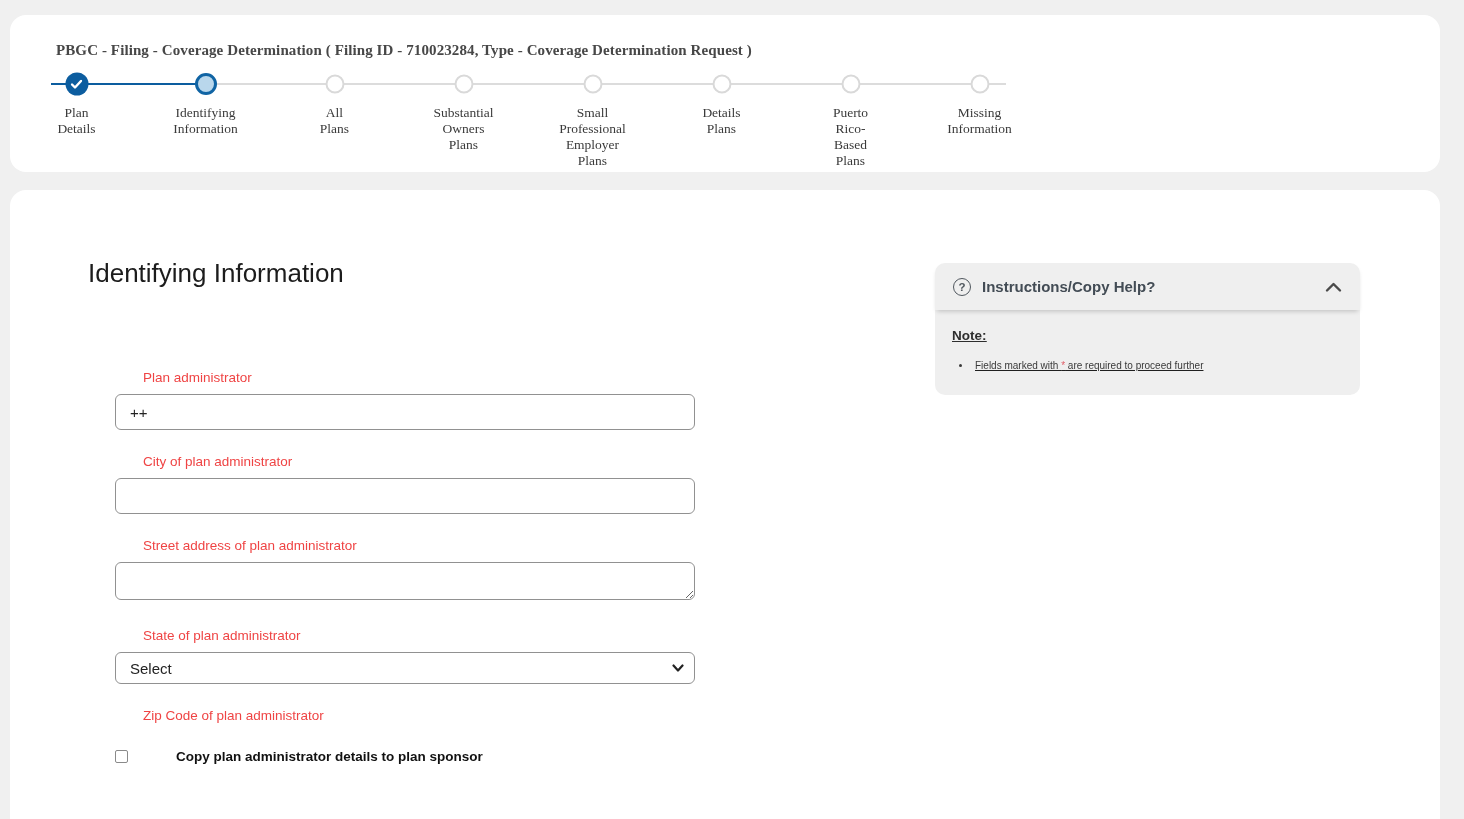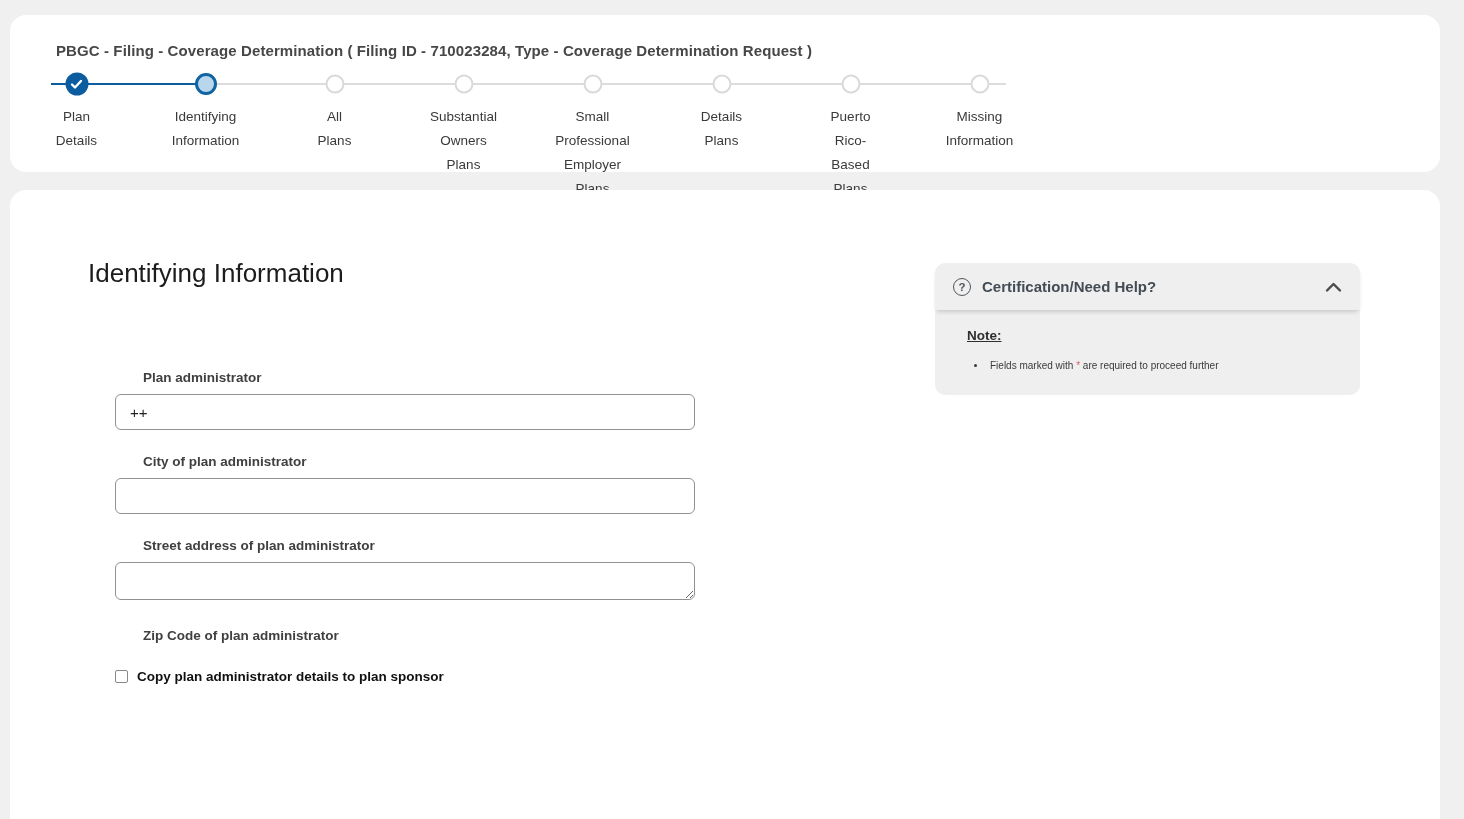--- a/index.html
+++ b/index.html
@@ -7,20 +7,21 @@
   body {
     background:#f0f0f0;
     font-family:"Liberation Sans", sans-serif;
     position:relative;
     color:#1f1f1f;
   }
   .card { background:#fff; position:absolute; }
   .header-card {
     left:10px; top:15px; width:1430px; height:157px;
     border-radius:16px;
+    font-family:Liberation Serif, serif;
   }
   .page-title {
     position:absolute; left:46px; top:27px;
     font-size:15px; font-weight:bold; color:#474747;
     letter-spacing:0.1px;
   }
   
   .stepper {
     position:absolute; left:2px; top:57px;
     display:grid; grid-template-columns:repeat(11,129px);
@@ -45,21 +46,21 @@
     width:22px; height:22px;
     background:#b9d7ec; border:3px solid #1064a4;
   }
   .step.completed .circle {
     width:23px; height:23px;
     background:#0c5d9f; border:none;
   }
   .check-icon { display:none; }
   .step.completed .check-icon { display:block; }
   .step-label {
-    margin-top:9px; font-size:13.5px; line-height:24px;
+    margin-top:9px; font-size:13.5px; line-height:16px;
     color:#3a3a3a; white-space:pre-line;
   }
   
   .main-card {
     left:10px; top:190px; width:1430px; height:629px;
     border-radius:16px 16px 0 0;
   }
   .main-heading {
     position:absolute; left:78px; top:68px;
     font-size:26px; font-weight:400; color:#1c1c1c;
@@ -79,52 +80,52 @@
     width:18px; height:18px; border-radius:50%;
     border:1.5px solid #50575e; color:#50575e;
     font-size:11.5px; font-weight:bold;
     display:flex; align-items:center; justify-content:center;
     flex:0 0 auto;
   }
   .help-title {
     margin-left:11px; font-size:15px; font-weight:bold; color:#434c55;
   }
   .chevron-up { margin-left:auto; }
-  .help-body { padding:16px 20px 24px 32px; }
+  .help-body { padding:16px 20px 24px 17px;text-decoration:underline; }
   .note-heading {
     font-size:13.5px; font-weight:bold; color:#2e2e2e;
     text-decoration:underline;
   }
   .help-body ul { margin:16px 0 0 20px; }
   .help-body li { font-size:10px; color:#3a3a3a; padding-left:3px; }
   .asterisk { color:#e0606a; }
   
   .form { position:absolute; left:105px; top:180px; width:580px; }
   .field { margin-bottom:24px; }
   .field-label {
-    display:block; font-size:13.5px; font-weight:bold;
-    color:#404040; margin-bottom:9px;padding-left:28px;
+    display:block; font-size:13.5px; font-weight:normal;
+    color:#ef4444; margin-bottom:9px;padding-left:28px;
   }
   .text-input, .text-area, .select-input {
     width:100%; border:1px solid #919191; border-radius:6px;
     background:#fff; font-family:"Liberation Sans", sans-serif;
     font-size:15px; color:#222; padding:0 14px; outline:none;
   }
   .text-input { height:36px; }
   .text-area { height:38px; padding-top:8px; resize:both; }
   .text-input::placeholder, .text-area::placeholder { color:#6e7a84; opacity:1; }
   .select-wrap { position:relative; }
   .select-input {
     height:32px; appearance:none; -webkit-appearance:none; cursor:pointer;
   }
   .select-chevron {
     position:absolute; right:11px; top:50%; transform:translateY(-50%);
     pointer-events:none;
   }
-  .checkbox-row { display:flex; align-items:center; margin-top:26px; }
+  .checkbox-row { display:flex; align-items:center; margin-top:26px;gap:39px; }
   .checkbox {
     width:13px; height:13px; appearance:none; -webkit-appearance:none;
     border:1px solid #8a8a8a; border-radius:2px; background:#fff;
     margin-right:9px; flex:0 0 auto; cursor:pointer;
   }
   .checkbox-label { font-size:13.5px; font-weight:bold; color:#111; }
 </style>
 </head>
 <body>
 
@@ -215,21 +216,21 @@
     </div>
   </div>
 </div>
 
 <div class="card main-card">
   <h1 class="main-heading">Identifying Information</h1>
 
   <div class="help-panel">
     <div class="help-header">
       <span class="q-icon">?</span>
-      <span class="help-title">Certification/Need Help?</span>
+      <span class="help-title">Instructions/Copy Help?</span>
       <svg class="chevron-up" width="17" height="12" viewBox="0 0 17 12">
           <polyline points="2,9.5 8.5,3 15,9.5" fill="none" stroke="#4a4a4a" stroke-width="2.4" stroke-linecap="round" stroke-linejoin="round"></polyline>
         </svg>
     </div>
     <div class="help-body">
       <span class="note-heading">Note:</span>
       <ul>
         <li><span>Fields marked with </span><span class="asterisk">*</span><span> are required to proceed further</span></li>
       </ul>
     </div>
@@ -242,20 +243,31 @@
     </div>
     <div class="field">
       <label class="field-label">City of plan administrator</label>
       <input class="text-input" type="text" value="" style="">
     </div>
     <div class="field">
       <label class="field-label">Street address of plan administrator</label>
       <textarea class="text-area" style=""></textarea>
     </div>
     <div class="field">
+      <label class="field-label">State of plan administrator</label>
+      <div class="select-wrap">
+        <select class="select-input">
+          <option>Select</option>
+        </select>
+        <svg class="select-chevron" width="12" height="9" viewBox="0 0 12 9">
+            <polyline points="1.5,2 6,7 10.5,2" fill="none" stroke="#222" stroke-width="2.2" stroke-linecap="round" stroke-linejoin="round"></polyline>
+          </svg>
+      </div>
+    </div>
+    <div class="field">
       <label class="field-label">Zip Code of plan administrator</label>
     </div>
     <div class="checkbox-row">
       <input class="checkbox" type="checkbox" style="">
       <label class="checkbox-label">Copy plan administrator details to plan sponsor</label>
     </div>
   </div>
 </div>
 
 </body></html>

